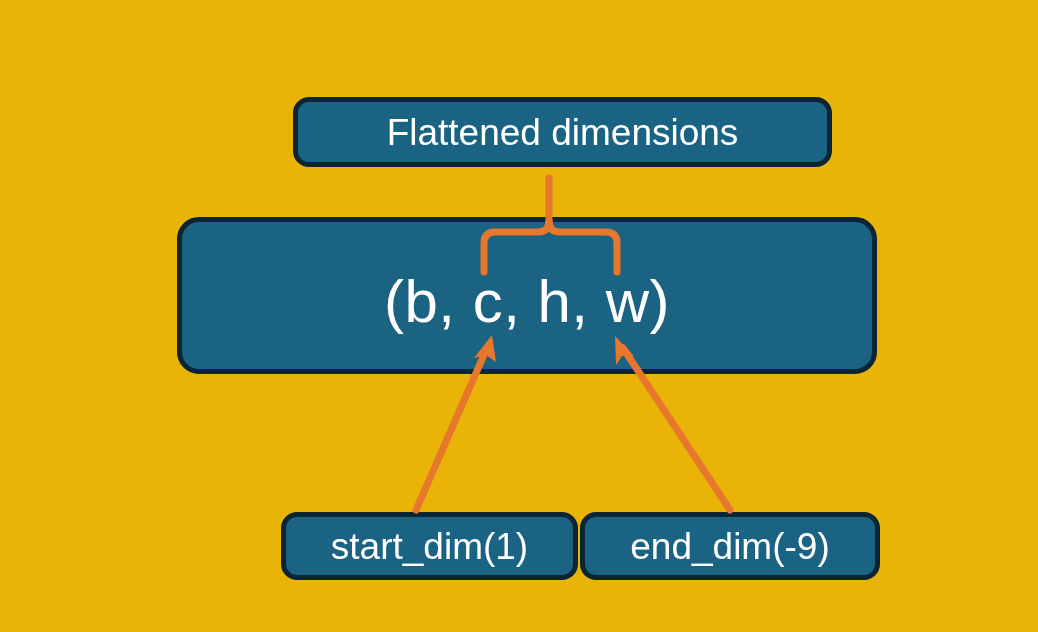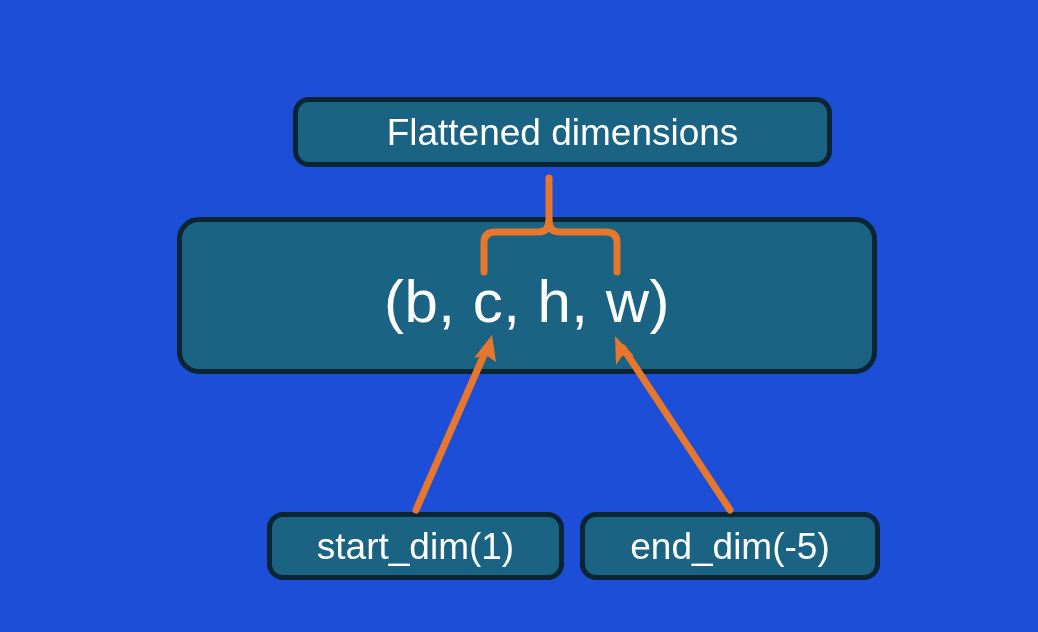--- a/index.html
+++ b/index.html
@@ -4,21 +4,21 @@
 <style>
   html, body {
     margin: 0;
     padding: 0;
     background: #ffffff;
   }
   #canvas {
     position: relative;
     width: 1038px;
     height: 632px;
-    background: #1d4ed8;
+    background: #eab308;
     overflow: hidden;
     font-family: "Liberation Sans", sans-serif;
   }
   .node {
     position: absolute;
     box-sizing: border-box;
     background: #1a6383;
     border: 5px solid #0c2533;
     border-radius: 16px;
     display: flex;
@@ -45,21 +45,21 @@
     height: 157px;
     border-radius: 22px;
     font-size: 60px;
   }
   #node-shape .shape-label {
     position: relative;
     top: 6px;
     letter-spacing: 0.5px;
   }
   #node-start-dim {
-    left: 267px;
+    left: 281px;
     top: 512px;
     width: 297px;
     height: 68px;
     font-size: 37px;
   }
   #node-end-dim {
     left: 580px;
     top: 512px;
     width: 300px;
     height: 68px;
@@ -96,21 +96,21 @@
 
   <div class="node" id="node-shape">
     <span class="shape-label">(b, c, h, w)</span>
   </div>
 
   <div class="node" id="node-start-dim">
     <span class="node-label">start_dim(1)</span>
   </div>
 
   <div class="node" id="node-end-dim">
-    <span class="node-label">end_dim(-5)</span>
+    <span class="node-label">end_dim(-9)</span>
   </div>
 
   <svg id="overlay-svg" viewBox="0 0 1038 632">
 
     <path class="connector" d="M 484 272
              L 484 243
              Q 484 232 495 232
              L 538 232
              Q 549 232 549 221
              Q 549 232 560 232

